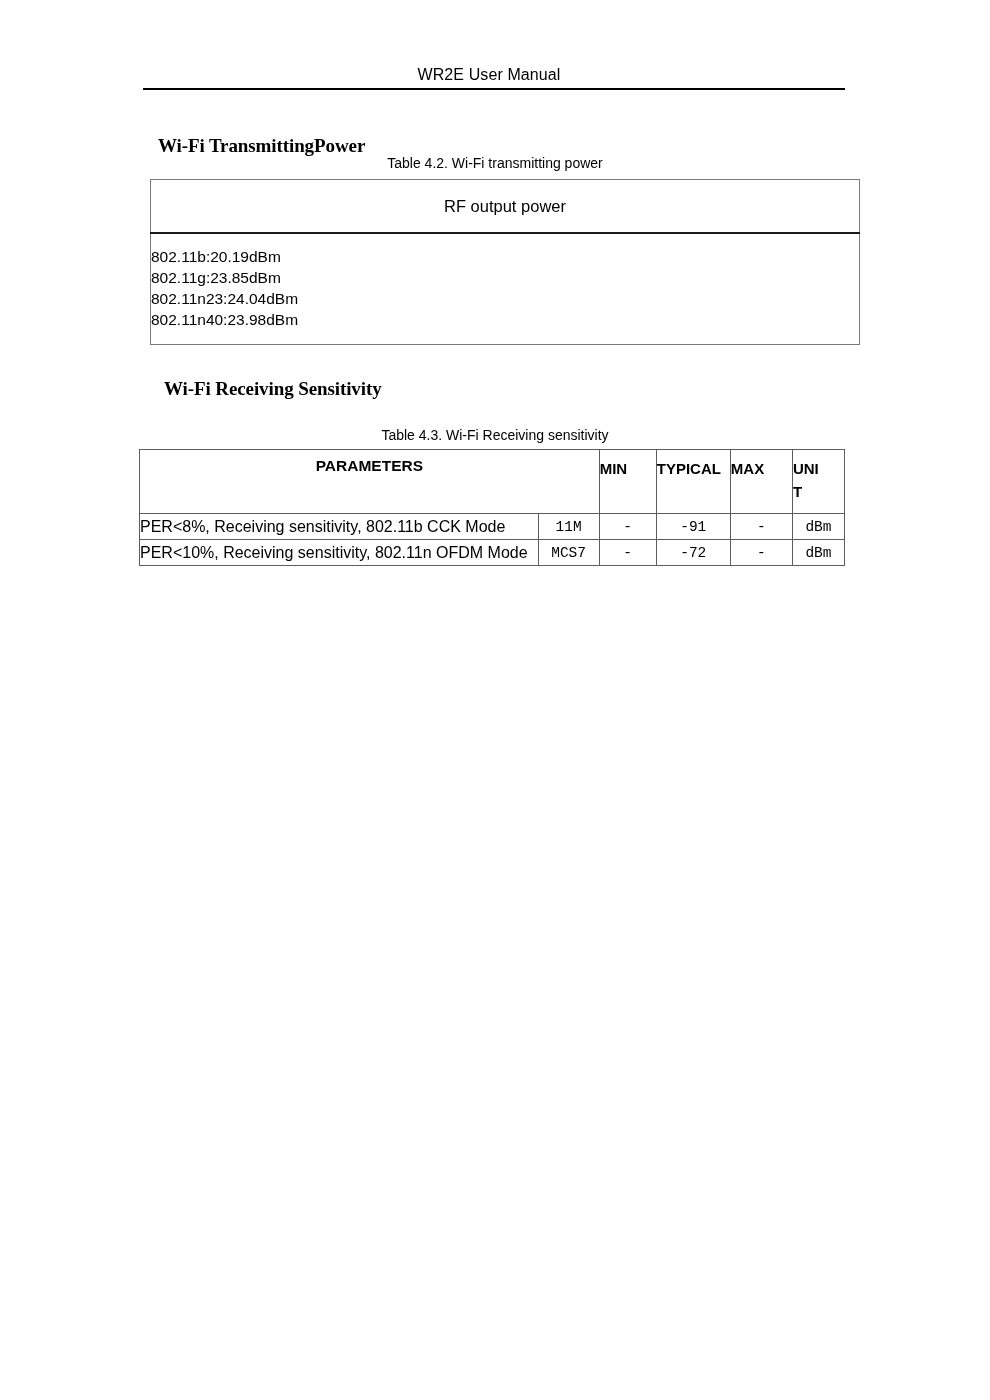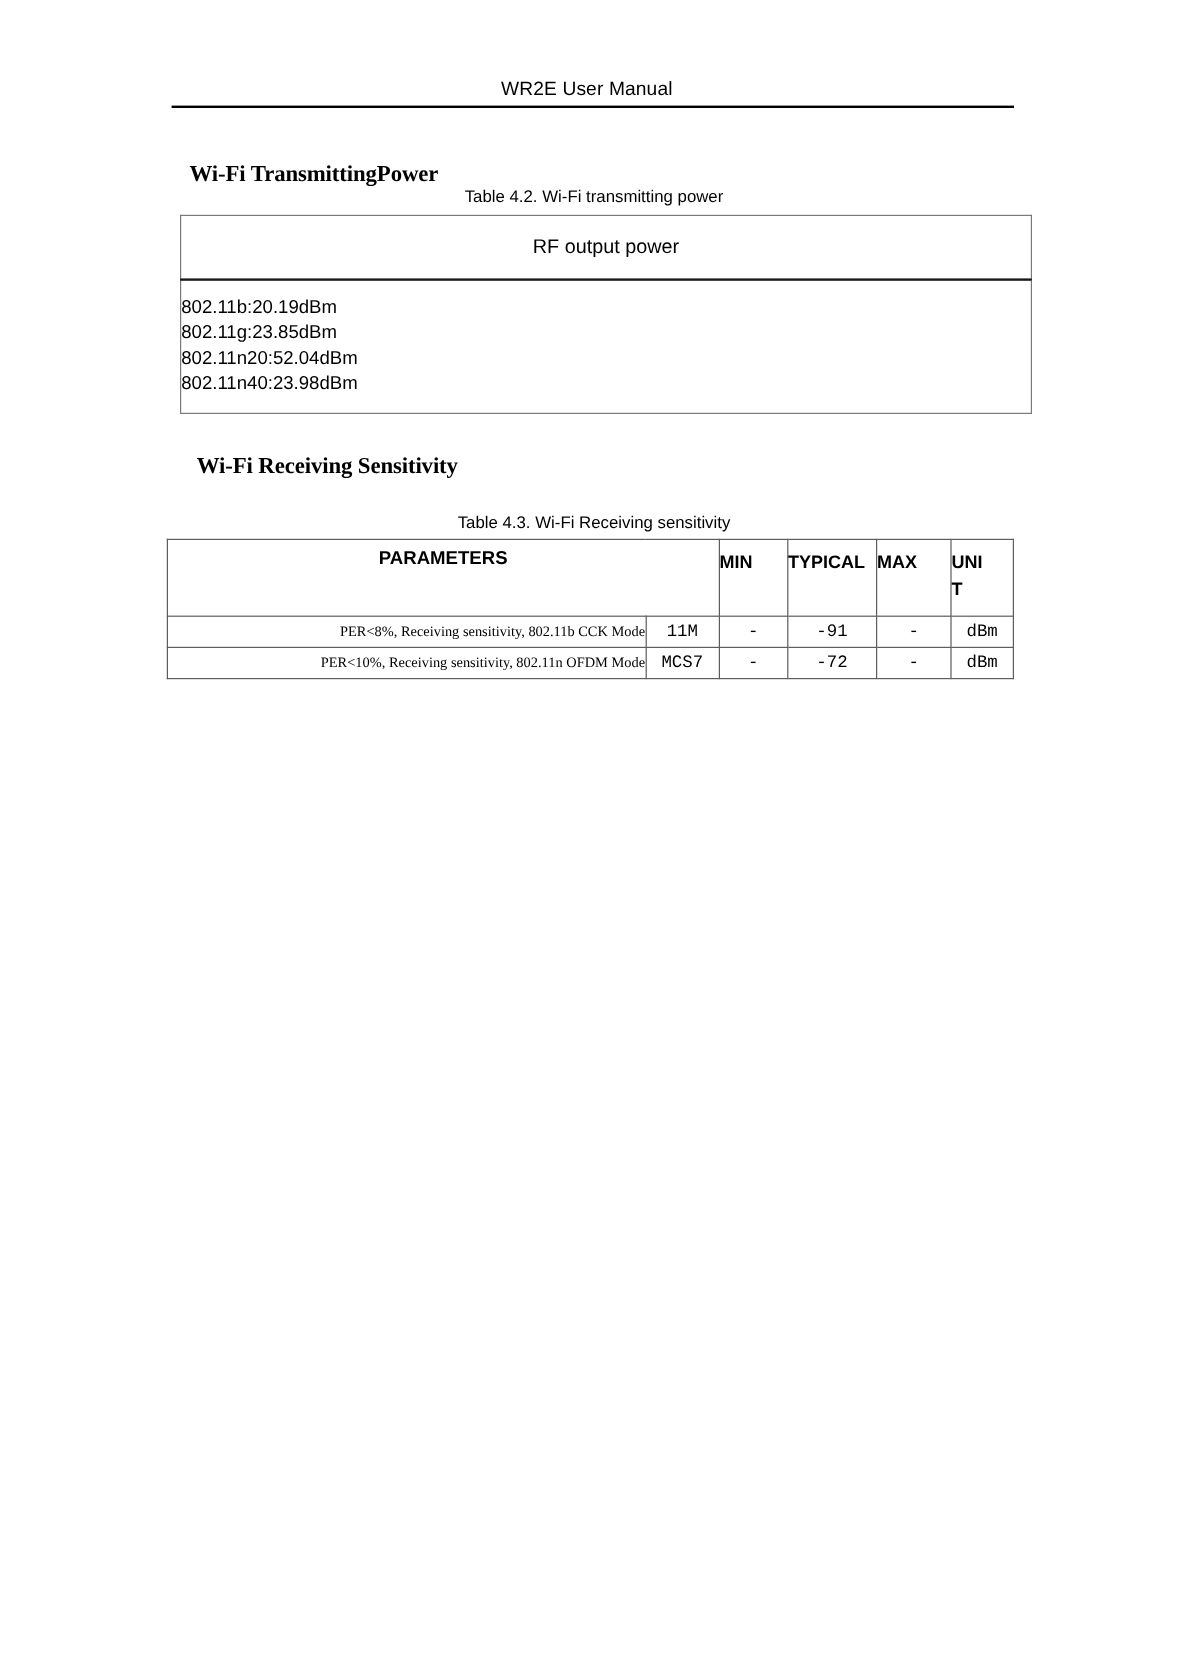--- a/index.html
+++ b/index.html
@@ -137,26 +137,25 @@
   }
   #table-receiving-sensitivity .cell {
     font-size: 14.5px;
     text-align: center;
     vertical-align: middle;
     height: 25px;
     white-space: nowrap;
     font-family: Liberation Mono, monospace;
   }
   #table-receiving-sensitivity .cell-param {
-    font-size: 12px;
-    text-align: right;
+    font-size: 16px;
+    text-align: left;
     vertical-align: middle;
     height: 25px;
     white-space: nowrap;
-    font-family: Liberation Serif, serif;
   }
   .unit-wrap { display: block; }
 </style>
 </head>
 <body>
 
 <div class="page">
 
   <div class="running-header">WR2E User Manual</div>
   <div class="header-rule"></div>
@@ -167,21 +166,21 @@
 
   <table id="table-transmitting-power">
     <tbody>
       <tr>
         <th class="t2-head-cell">RF output power</th>
       </tr>
       <tr>
         <td class="t2-body-cell">
           <div class="power-line">802.11b:20.19dBm</div>
           <div class="power-line">802.11g:23.85dBm</div>
-          <div class="power-line">802.11n20:52.04dBm</div>
+          <div class="power-line">802.11n23:24.04dBm</div>
           <div class="power-line">802.11n40:23.98dBm</div>
         </td>
       </tr>
     </tbody>
   </table>
 
   <div class="section-heading" id="heading-receiving">Wi-Fi Receiving Sensitivity</div>
 
   <div class="table-caption" id="caption-table-43">Table 4.3. Wi-Fi Receiving sensitivity</div>
 

